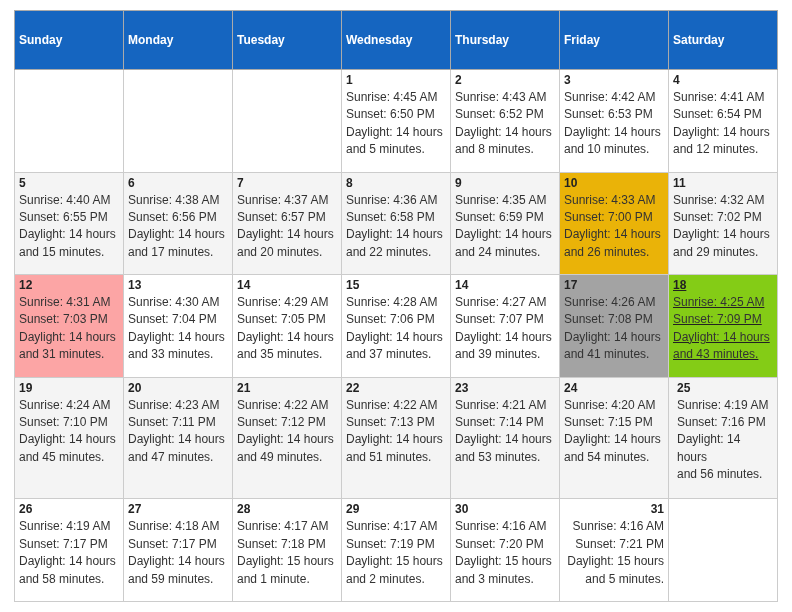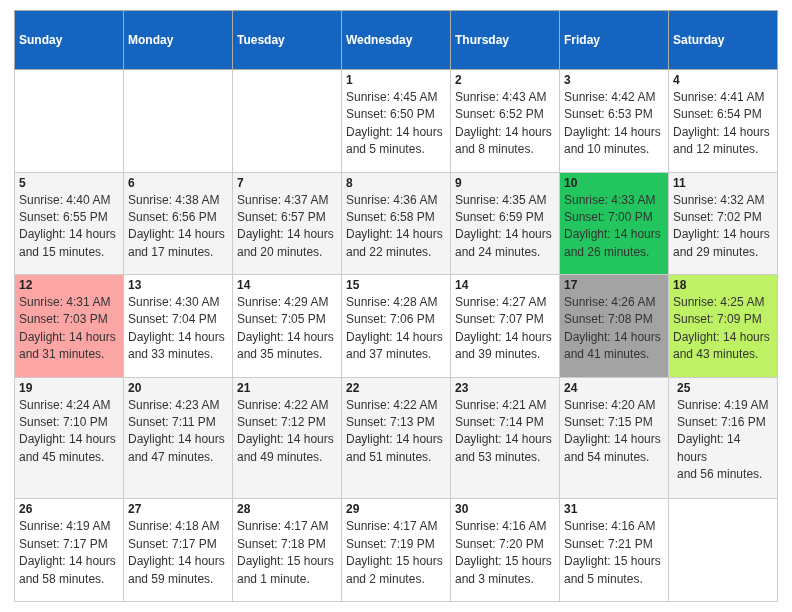--- a/index.html
+++ b/index.html
@@ -162,21 +162,21 @@
             <div class="day-info">Sunrise: 4:37 AM<br>Sunset: 6:57 PM<br>Daylight: 14 hours<br>and 20 minutes.</div>
           </td>
           <td style="background: rgb(244, 244, 244);">
             <span class="day-number">8</span>
             <div class="day-info">Sunrise: 4:36 AM<br>Sunset: 6:58 PM<br>Daylight: 14 hours<br>and 22 minutes.</div>
           </td>
           <td style="background: rgb(244, 244, 244);">
             <span class="day-number">9</span>
             <div class="day-info">Sunrise: 4:35 AM<br>Sunset: 6:59 PM<br>Daylight: 14 hours<br>and 24 minutes.</div>
           </td>
-          <td style="background: #22c55e;">
+          <td style="background: #eab308;">
             <span class="day-number">10</span>
             <div class="day-info">Sunrise: 4:33 AM<br>Sunset: 7:00 PM<br>Daylight: 14 hours<br>and 26 minutes.</div>
           </td>
           <td style="background: rgb(244, 244, 244); margin-left: 28px;">
             <span class="day-number">11</span>
             <div class="day-info">Sunrise: 4:32 AM<br>Sunset: 7:02 PM<br>Daylight: 14 hours<br>and 29 minutes.</div>
           </td>
         </tr>
         <tr>
           <td style="background: #fca5a5;">
@@ -196,21 +196,21 @@
             <div class="day-info">Sunrise: 4:28 AM<br>Sunset: 7:06 PM<br>Daylight: 14 hours<br>and 37 minutes.</div>
           </td>
           <td style="background: rgb(255, 255, 255);">
             <span class="day-number">14</span>
             <div class="day-info">Sunrise: 4:27 AM<br>Sunset: 7:07 PM<br>Daylight: 14 hours<br>and 39 minutes.</div>
           </td>
           <td style="background: #a3a3a3;">
             <span class="day-number">17</span>
             <div class="day-info">Sunrise: 4:26 AM<br>Sunset: 7:08 PM<br>Daylight: 14 hours<br>and 41 minutes.</div>
           </td>
-          <td style="background: #bef264;">
+          <td style="background: #84cc16; text-decoration: underline;">
             <span class="day-number">18</span>
             <div class="day-info">Sunrise: 4:25 AM<br>Sunset: 7:09 PM<br>Daylight: 14 hours<br>and 43 minutes.</div>
           </td>
         </tr>
         <tr>
           <td style="background: rgb(244, 244, 244);">
             <span class="day-number">19</span>
             <div class="day-info">Sunrise: 4:24 AM<br>Sunset: 7:10 PM<br>Daylight: 14 hours<br>and 45 minutes.</div>
           </td>
           <td style="background: rgb(244, 244, 244);">
@@ -252,21 +252,21 @@
             <div class="day-info">Sunrise: 4:17 AM<br>Sunset: 7:18 PM<br>Daylight: 15 hours<br>and 1 minute.</div>
           </td>
           <td style="background: rgb(255, 255, 255);">
             <span class="day-number">29</span>
             <div class="day-info">Sunrise: 4:17 AM<br>Sunset: 7:19 PM<br>Daylight: 15 hours<br>and 2 minutes.</div>
           </td>
           <td style="background: rgb(255, 255, 255);">
             <span class="day-number">30</span>
             <div class="day-info">Sunrise: 4:16 AM<br>Sunset: 7:20 PM<br>Daylight: 15 hours<br>and 3 minutes.</div>
           </td>
-          <td style="background: rgb(255, 255, 255);">
+          <td style="background: rgb(255, 255, 255); text-align: right;">
             <span class="day-number">31</span>
             <div class="day-info">Sunrise: 4:16 AM<br>Sunset: 7:21 PM<br>Daylight: 15 hours<br>and 5 minutes.</div>
           </td>
           <td class="empty-cell"></td>
         </tr>
       </tbody>
   </table>
 </div>
 
 </body></html>

